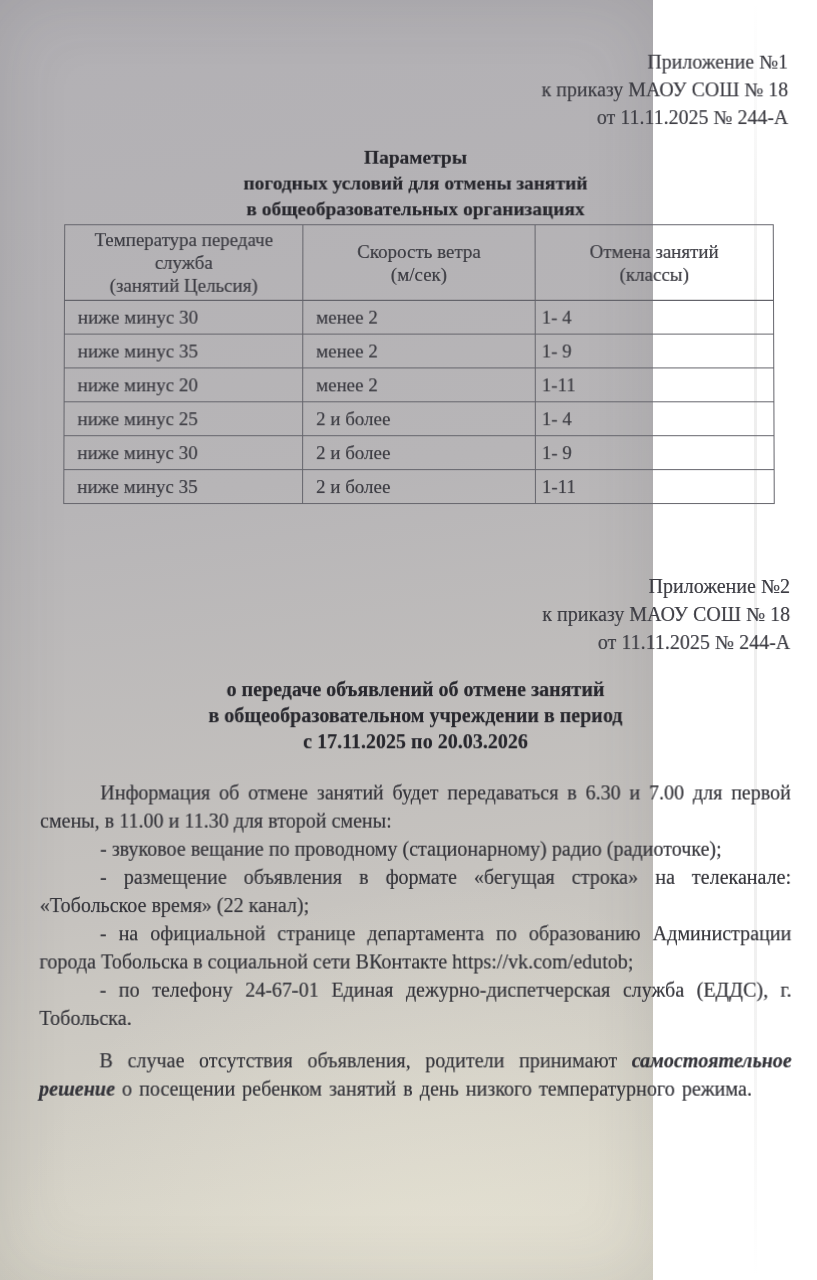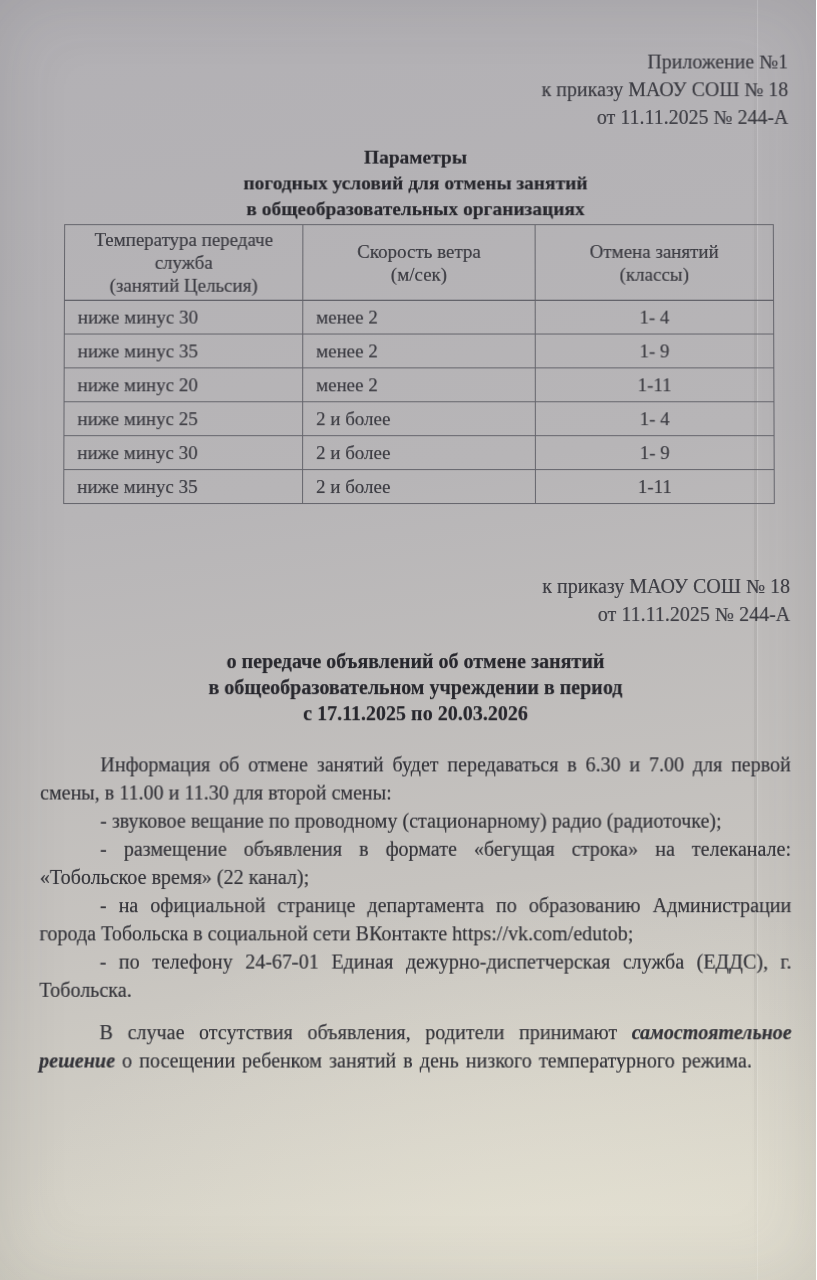--- a/index.html
+++ b/index.html
@@ -3,21 +3,21 @@
 <meta charset="utf-8">
 <style>
   html, body { margin: 0; padding: 0; }
   body {
     width: 817px; height: 1280px; overflow: hidden;
     font-family: "Liberation Serif", "DejaVu Serif", serif;
     color: #38383e;
   }
   .photo {
     position: relative;
-    width: 816px; height: 1280px;
+    width: 653px; height: 1280px;
     box-sizing: border-box;
     padding: 45px 27px 0 41px;
     background:
       radial-gradient(ellipse 120% 60% at 70% 105%, rgba(240,236,220,0.55), rgba(240,236,220,0) 60%),
       linear-gradient(172deg, #b2b0b4 0%, #b7b5b7 38%, #c6c3bf 68%, #d7d4c8 92%, #dad7ca 100%);
     box-shadow: inset 0 0 70px rgba(60,58,64,0.14);
   }
   .crease {
     position: absolute; top: 0; left: 754px; width: 3px; height: 100%;
     background: linear-gradient(180deg, rgba(90,88,86,0) 0%, rgba(90,88,86,0.10) 25%, rgba(90,88,86,0.09) 75%, rgba(90,88,86,0) 100%);
@@ -65,21 +65,21 @@
     vertical-align: middle;
   }
   table.params td {
     font-size: 19px;
     height: 31px;
     padding: 1px 6px 1px 13px;
     text-align: left;
     vertical-align: middle;
     margin-top: 32px;
   }
-  table.params td.center { text-align: center; padding-left: 6px; }
+  table.params td.center { padding-left: 6px; }
   .body-text { margin-top: 24px; }
   .body-text p {
     margin: 0;
     font-size: 20px; line-height: 28px;
     text-align: justify;
     text-indent: 60px;
     color: #333339;
   }
   .body-text p.note { margin-top: 14px; word-spacing: 2px; }
   .note em.bi { font-weight: bold; font-style: italic; }
@@ -158,20 +158,21 @@
             <td>ниже минус 35</td>
             <td>2 и более</td>
             <td class="center">1-11</td>
           </tr>
         </tbody>
       </table>
     </section>
 
     <section>
       <div class="corner-block second">
+        <div>Приложение №2</div>
         <div>к приказу МАОУ СОШ № 18</div>
         <div>от 11.11.2025 № 244-А</div>
       </div>
 
       <div class="doc-title second">
         <div>о передаче объявлений об отмене занятий</div>
         <div>в общеобразовательном учреждении в период</div>
         <div>с 17.11.2025 по 20.03.2026</div>
       </div>
 

